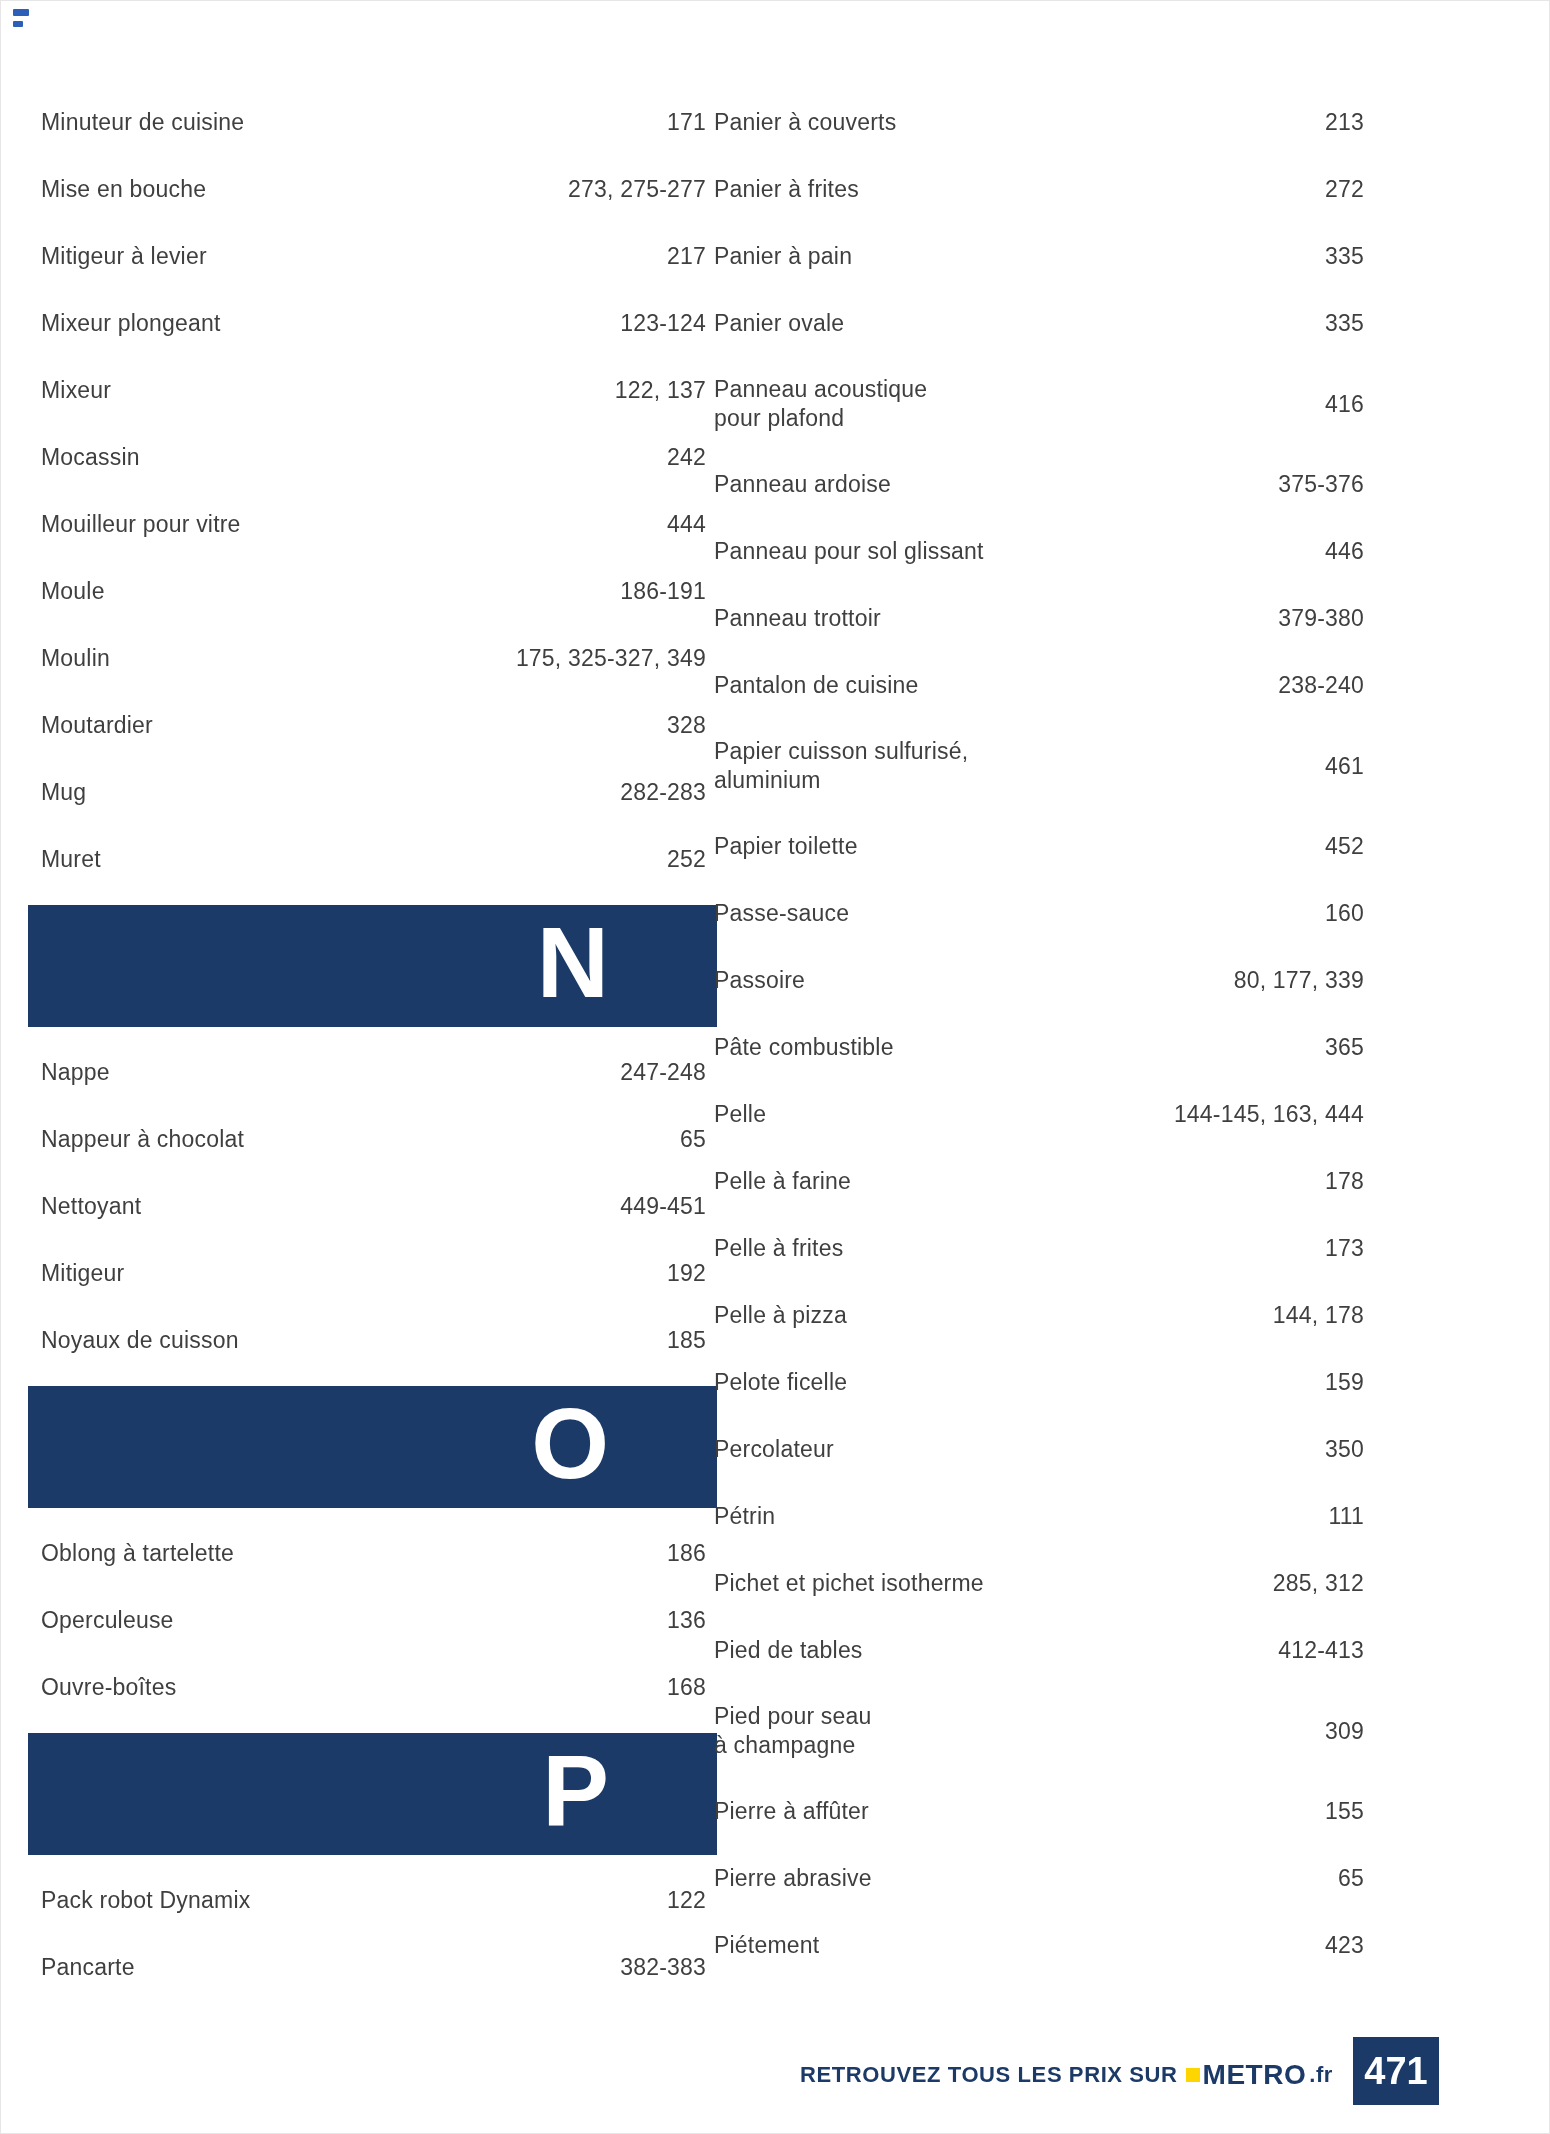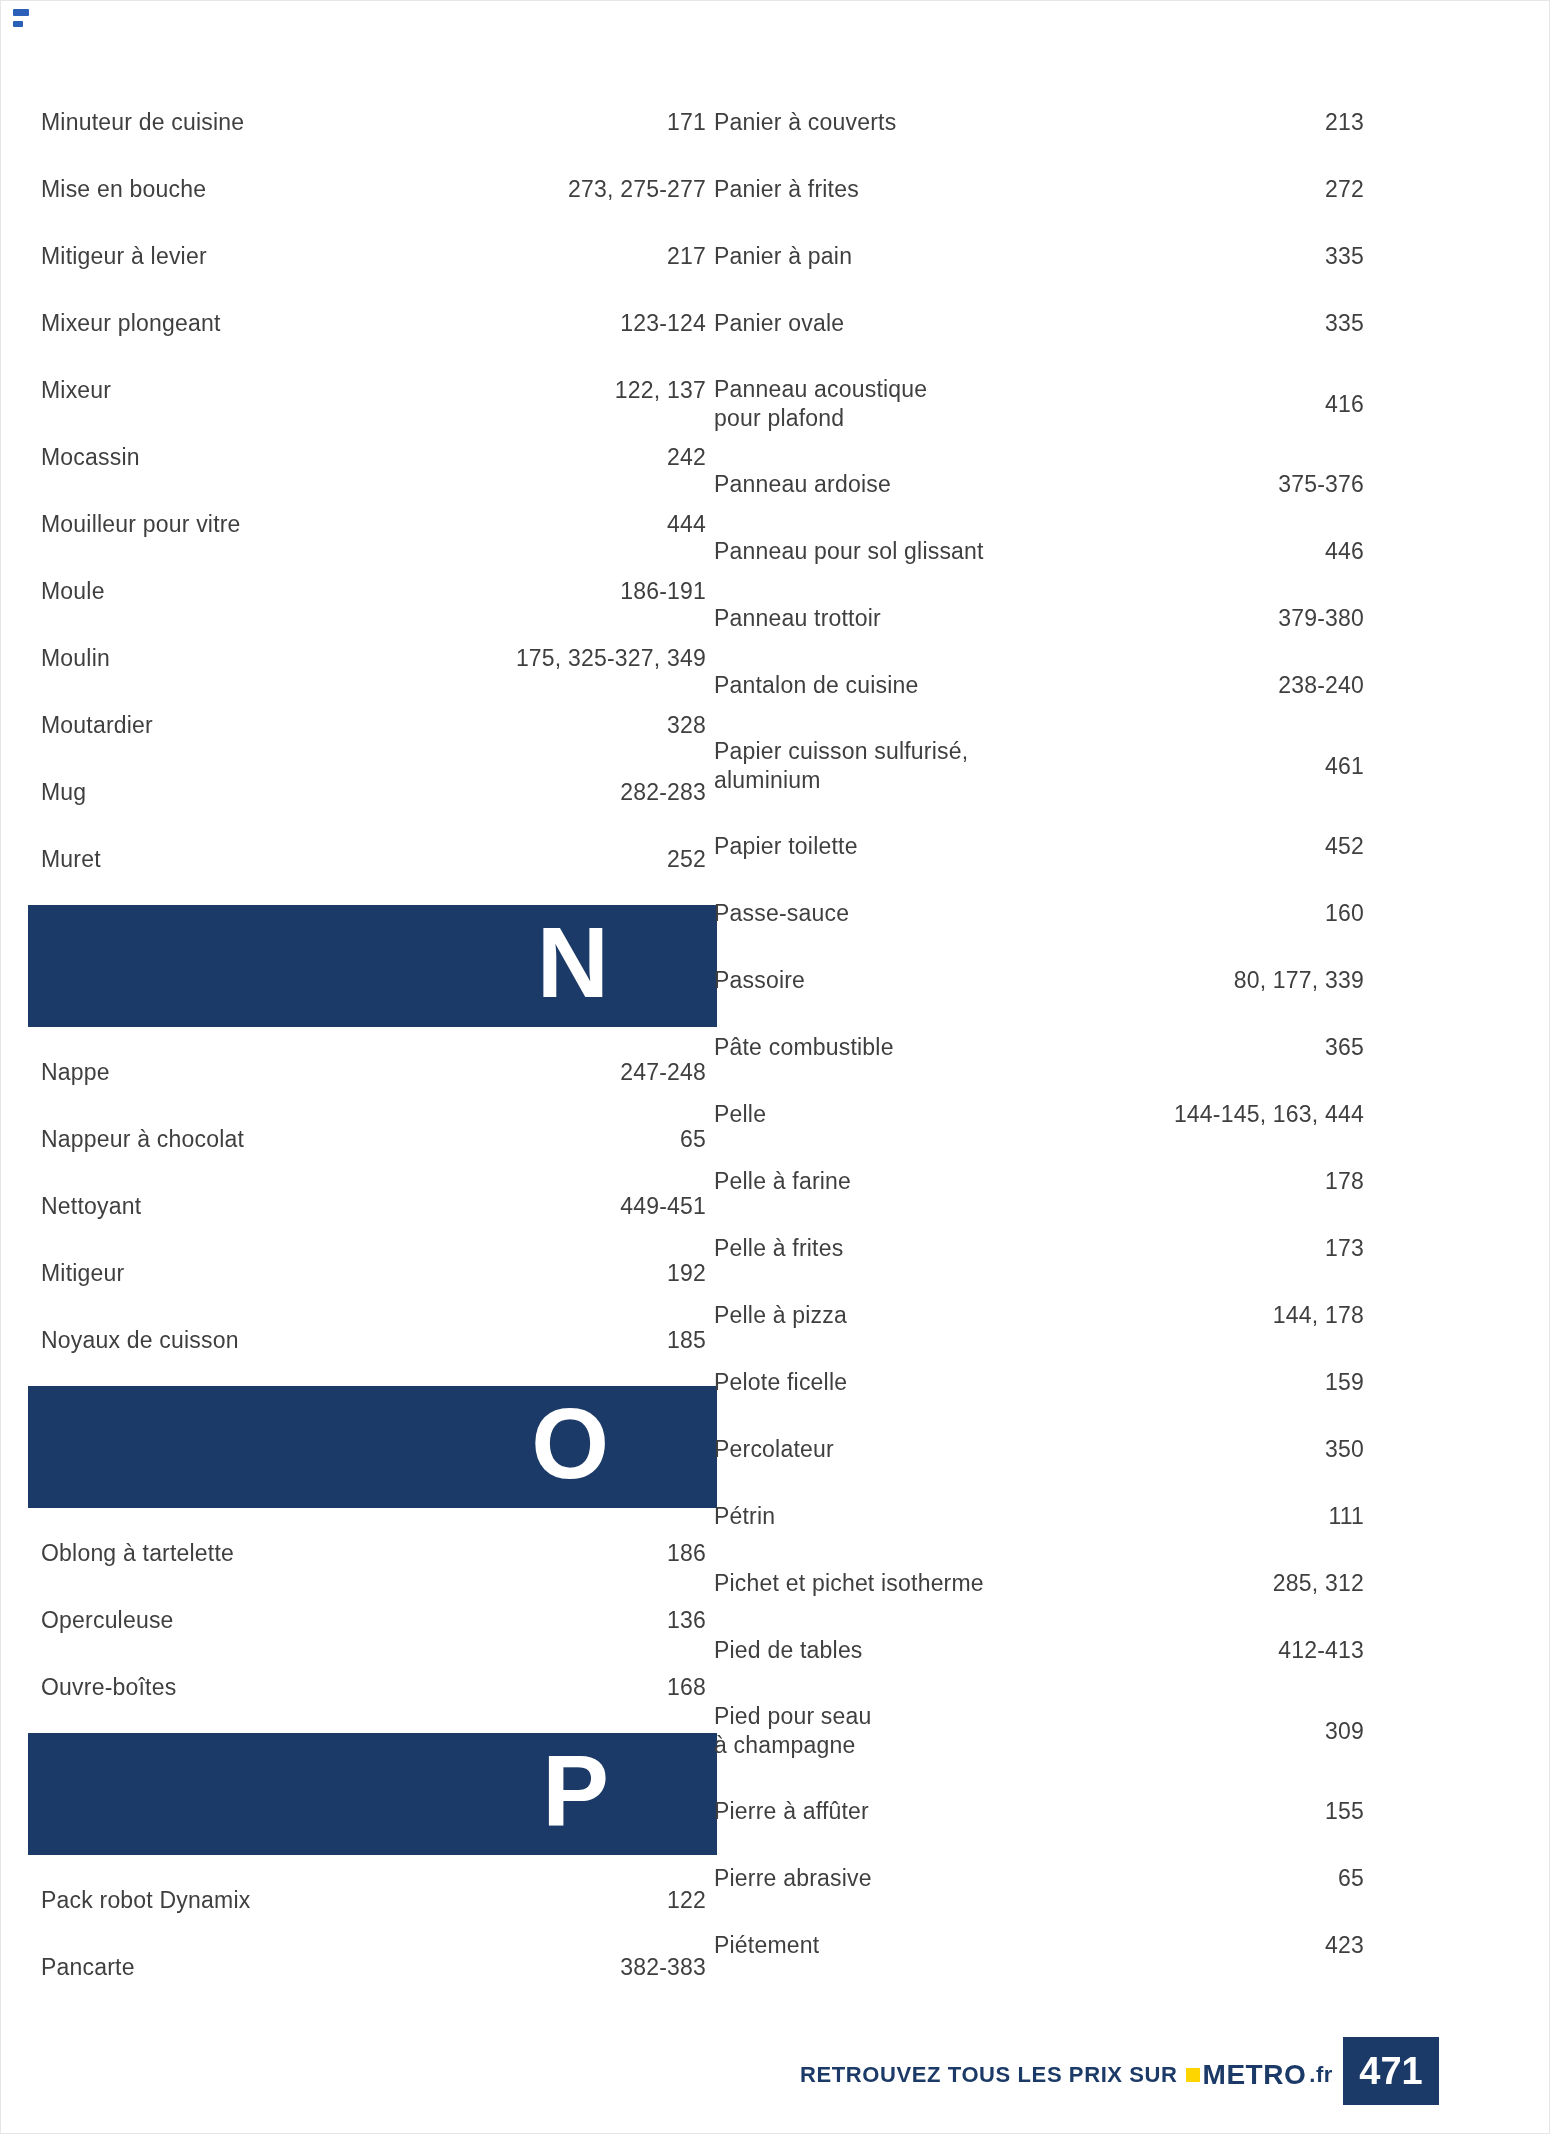--- a/index.html
+++ b/index.html
@@ -110,21 +110,21 @@
     letter-spacing: 0.5px;
   }
   .brand-suffix {
     font-size: 22px;
     font-weight: bold;
   }
   .page-badge {
     position: absolute;
     right: 110px;
     bottom: 28px;
-    width: 96px;
+    width: 86px;
     height: 68px;
     background: var(--band, #1b3a67);
     color: #ffffff;
     font-size: 38px;
     font-weight: bold;
     display: flex;
     align-items: center;
     justify-content: center;
   }
 </style>

